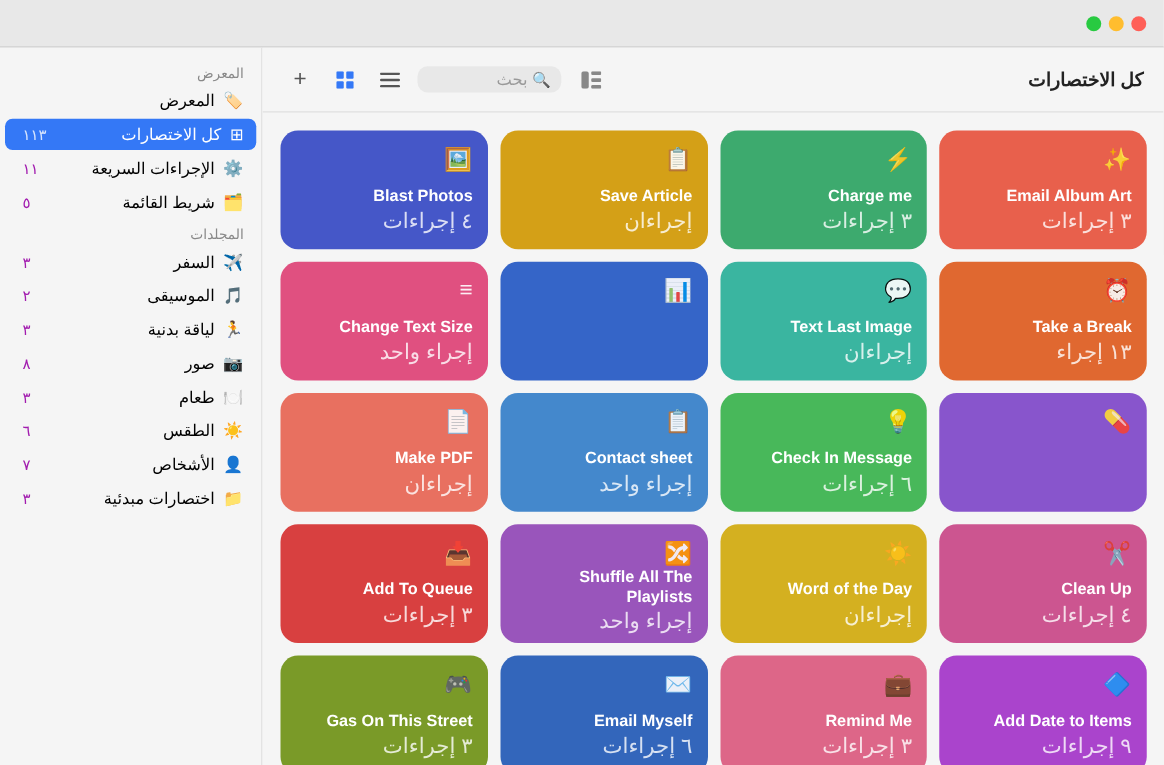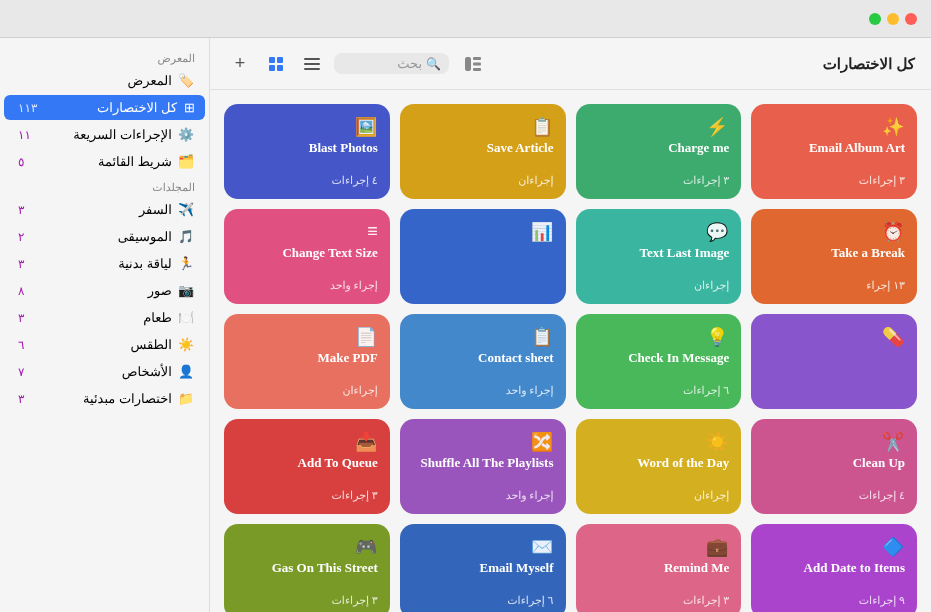--- a/index.html
+++ b/index.html
@@ -186,33 +186,32 @@
       min-height: 95px;
     }
 
     .card-icon {
       font-size: 18px;
       color: rgba(255,255,255,0.9);
       text-align: right;
     }
     .card-content {
       text-align: right;
-      font-family: Liberation Serif, serif;
     }
     .card-title {
       font-size: 13px;
       font-weight: 600;
       color: white;
       line-height: 1.2;
     }
     .card-subtitle {
-      font-size: 11px;
+      font-size: 17px;
       color: rgba(255,255,255,0.8);
       direction: rtl;
-      margin-top: 18px;
+      margin-top: 2px;
     }
 
     
     .c-blue-dark { background: #4557c8; }
     .c-yellow { background: #d4a017; }
     .c-green { background: #3daa6e; }
     .c-coral { background: #e8604c; }
     .c-pink { background: #e05080; }
     .c-blue-med { background: #3565c8; }
     .c-teal { background: #3ab5a0; }

